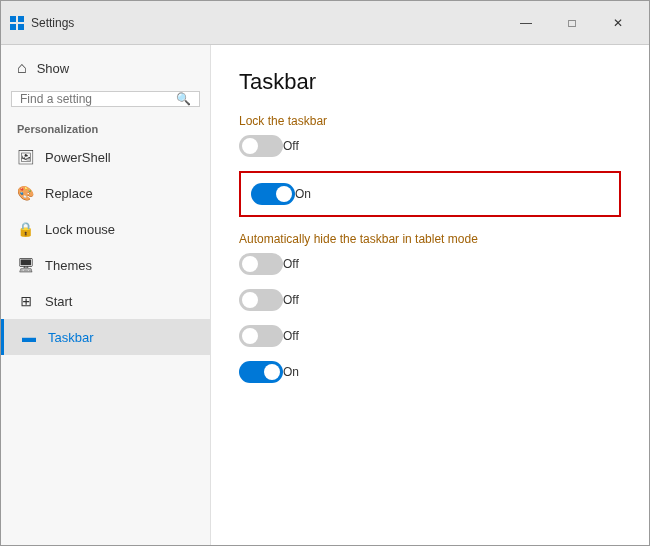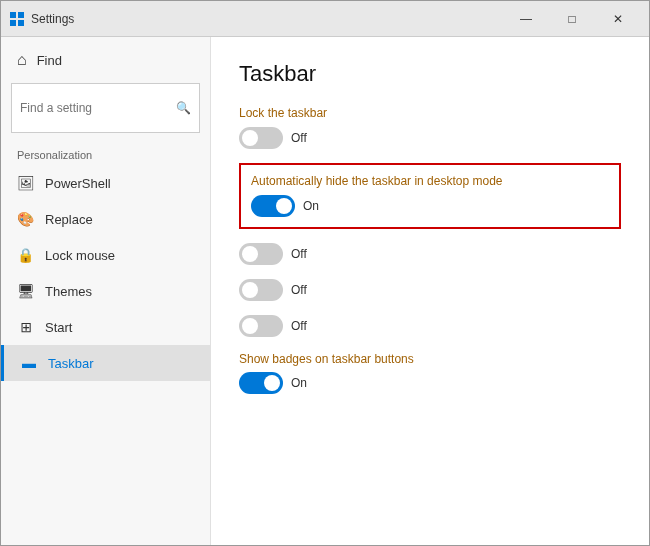--- a/index.html
+++ b/index.html
@@ -17,21 +17,21 @@
     .window {
       width: 650px;
       height: 546px;
       background: #fff;
       border: 1px solid #999;
       display: flex;
       flex-direction: column;
       box-shadow: 0 4px 16px rgba(0,0,0,0.25);
     }
     .title-bar {
-      height: 36px;
+      height: 44px;
       background: #e8e8e8;
       display: flex;
       align-items: center;
       padding: 0 8px;
       border-bottom: 1px solid #ccc;
       user-select: none;
     }
     .title-bar-icon {
       width: 16px;
       height: 16px;
@@ -86,36 +86,37 @@
     .sidebar-home-icon {
       margin-right: 10px;
       font-size: 16px;
     }
     .sidebar-search {
       margin: 0 10px 8px 10px;
       display: flex;
       align-items: center;
       border: 1px solid #ccc;
       background: #fff;
-      padding: 17px 8px;
+      padding: 0 8px;
     }
     .sidebar-search input {
       border: none;
       outline: none;
       flex: 1;
       font-size: 12px;
       color: #666;
       background: transparent;
     }
     .sidebar-search-icon { color: #666; font-size: 12px; }
     .sidebar-section-label {
       font-size: 11px;
       color: #666;
       padding: 8px 16px 4px 16px;
       text-transform: none;
+      font-weight: bold;
     }
     .sidebar-item {
       display: flex;
       align-items: center;
       padding: 10px 16px;
       cursor: pointer;
       color: #333;
       font-size: 13px;
     }
     .sidebar-item.active {
@@ -147,21 +148,20 @@
     }
     .setting-label {
       font-size: 12px;
       color: #a16207;
       margin-bottom: 5px;
       line-height: 1.4;
     }
     .toggle-row {
       display: flex;
       align-items: center;
-      gap: 8px;
       margin-top: 2px;
     }
     .toggle {
       width: 44px;
       height: 22px;
       border-radius: 11px;
       background: #ccc;
       position: relative;
       cursor: pointer;
       flex-shrink: 0;
@@ -215,21 +215,21 @@
       <button class="title-bar-btn">□</button>
       <button class="title-bar-btn close">✕</button>
     </div>
   </div>
 
   <div class="content-area">
 
     <div class="sidebar">
       <div class="sidebar-home">
         <span class="sidebar-home-icon">⌂</span>
-        <span>Find</span>
+        <span>Show</span>
       </div>
       <div class="sidebar-search">
         <input type="text" placeholder="Find a setting" style="">
         <span class="sidebar-search-icon">🔍</span>
       </div>
       <div class="sidebar-section-label">Personalization</div>
 
       <div class="sidebar-item">
         <span class="sidebar-item-icon">🖼</span>
         <span>PowerShell</span>
@@ -263,30 +263,30 @@
         <div class="setting-label">Lock the taskbar</div>
         <div class="toggle-row">
           <div class="toggle">
             <div class="toggle-thumb"></div>
           </div>
           <span class="toggle-text">Off</span>
         </div>
       </div>
 
       <div class="highlighted-box">
-        <div class="setting-label">Automatically hide the taskbar in desktop mode</div>
         <div class="toggle-row">
           <div class="toggle on">
             <div class="toggle-thumb"></div>
           </div>
           <span class="toggle-text">On</span>
         </div>
       </div>
 
       <div class="setting-section">
+        <div class="setting-label">Automatically hide the taskbar in tablet mode</div>
         <div class="toggle-row">
           <div class="toggle">
             <div class="toggle-thumb"></div>
           </div>
           <span class="toggle-text">Off</span>
         </div>
       </div>
 
       <div class="setting-section">
         <div class="toggle-row">
@@ -301,21 +301,20 @@
         <div class="toggle-row">
           <div class="toggle">
             <div class="toggle-thumb"></div>
           </div>
           <span class="toggle-text">Off</span>
         </div>
       </div>
 
 
       <div class="setting-section">
-        <div class="setting-label">Show badges on taskbar buttons</div>
         <div class="toggle-row">
           <div class="toggle on">
             <div class="toggle-thumb"></div>
           </div>
           <span class="toggle-text">On</span>
         </div>
       </div>
 
     </div>
   </div>

